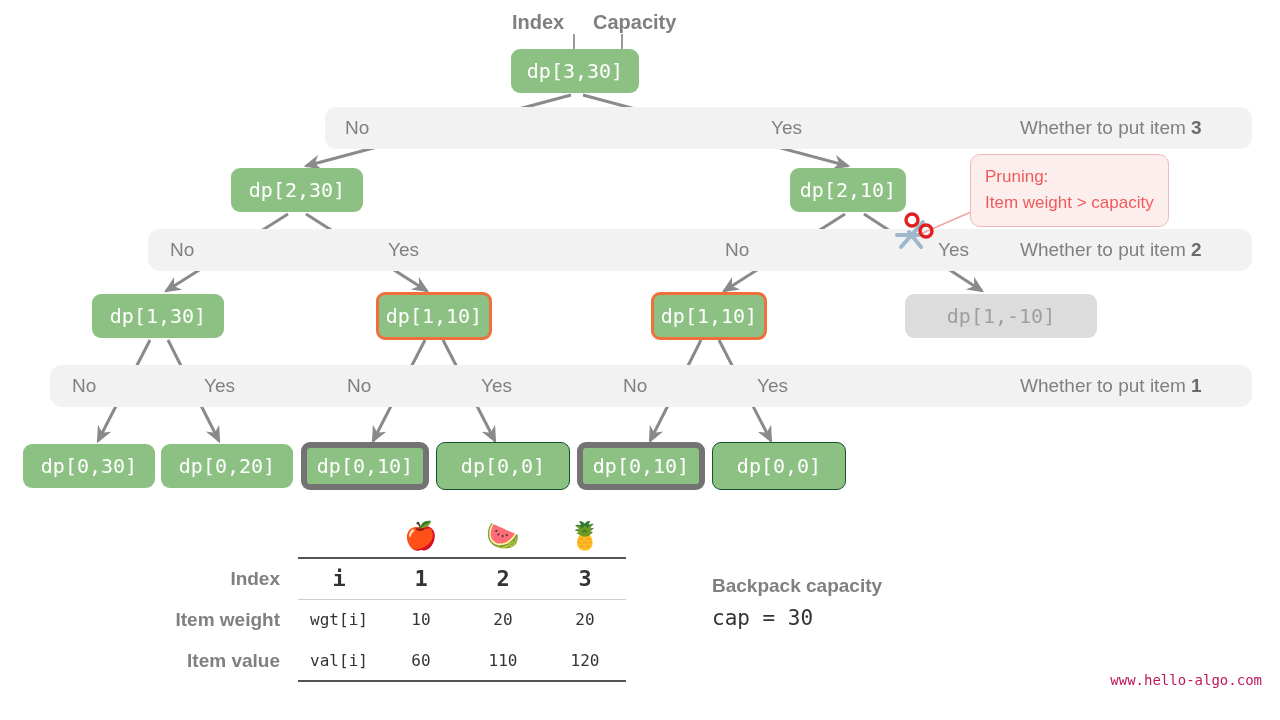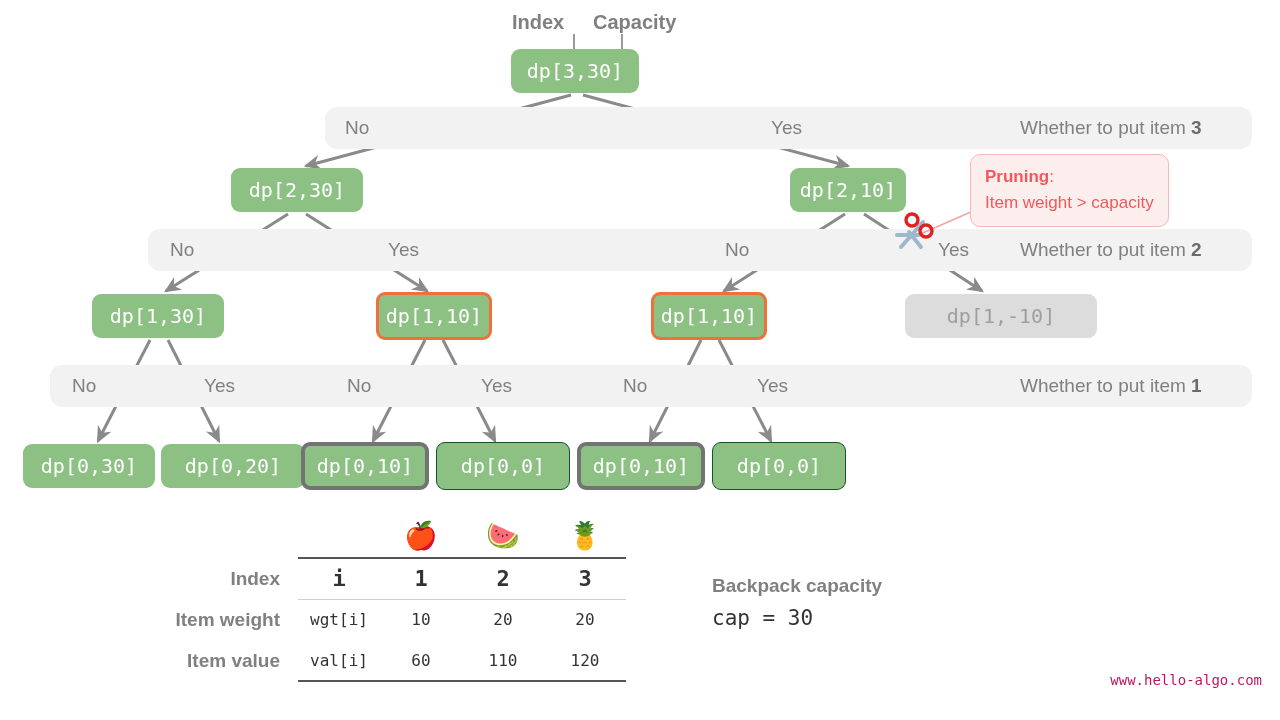--- a/index.html
+++ b/index.html
@@ -49,21 +49,21 @@
     justify-content: center;
     height: 44px;
     letter-spacing: 0px;
     white-space: nowrap;
   }
   .node.dim {
     background: #dcdcdc;
     color: #9e9e9e;
   }
   .node.b-orange { border: 3px solid #f0703c; }
-  .node.b-purple { border: 4px solid #737373; }
+  .node.b-purple { border: 6px solid #737373; }
   .node.b-cyan   { border: 1px solid #14532d; }
 
   
   .hdr {
     position: absolute;
     font-size: 20px;
     font-weight: bold;
     color: #808080;
     white-space: nowrap;
   }
@@ -73,21 +73,21 @@
     position: absolute;
     background: #fdeeee;
     border: 1px solid #f5b8b8;
     border-radius: 10px;
     padding: 9px 14px 10px 14px;
     color: #f05a5a;
     font-size: 17px;
     line-height: 26px;
     white-space: nowrap;
   }
-  .callout .ttl { font-weight: bold; }
+  .callout .ttl { font-weight: normal; }
 
   
   #table-area { position: absolute; left: 140px; top: 515px; }
   table.tbl { border-collapse: collapse; }
   table.tbl td {
     padding: 0;
     text-align: center;
     font-family: "DejaVu Sans Mono", monospace;
     font-size: 16px;
     color: #333333;
@@ -189,21 +189,21 @@
 
   <div class="node" style="left:231px; top:168px; width:132px;">dp[2,30]</div>
   <div class="node" style="left:790px; top:168px; width:116px;">dp[2,10]</div>
 
   <div class="node" style="left:92px; top:294px; width:132px;">dp[1,30]</div>
   <div class="node b-orange" style="left:376px; top:292px; width:116px; height:48px;">dp[1,10]</div>
   <div class="node b-orange" style="left:651px; top:292px; width:116px; height:48px;">dp[1,10]</div>
   <div class="node dim" style="left:905px; top:294px; width:192px;">dp[1,-10]</div>
 
   <div class="node" style="left:23px; top:444px; width:132px;">dp[0,30]</div>
-  <div class="node" style="left:161px; top:444px; width:144px;">dp[0,20]</div>
+  <div class="node" style="left:161px; top:444px; width:132px;">dp[0,20]</div>
   <div class="node b-purple" style="left:301px; top:442px; width:128px; height:48px;">dp[0,10]</div>
   <div class="node b-cyan" style="left:436px; top:442px; width:134px; height:48px;">dp[0,0]</div>
   <div class="node b-purple" style="left:577px; top:442px; width:128px; height:48px;">dp[0,10]</div>
   <div class="node b-cyan" style="left:712px; top:442px; width:134px; height:48px;">dp[0,0]</div>
 
   <svg style="position:absolute; left:900px; top:205px; width:110px; height:45px;">
     <line x1="9" y1="34" x2="80" y2="3" stroke="#f2a3a3" stroke-width="1.4"></line>
   </svg>
   <div class="callout" style="left:970px; top:154px;">
     <div><span class="ttl">Pruning</span><span>:</span></div>

